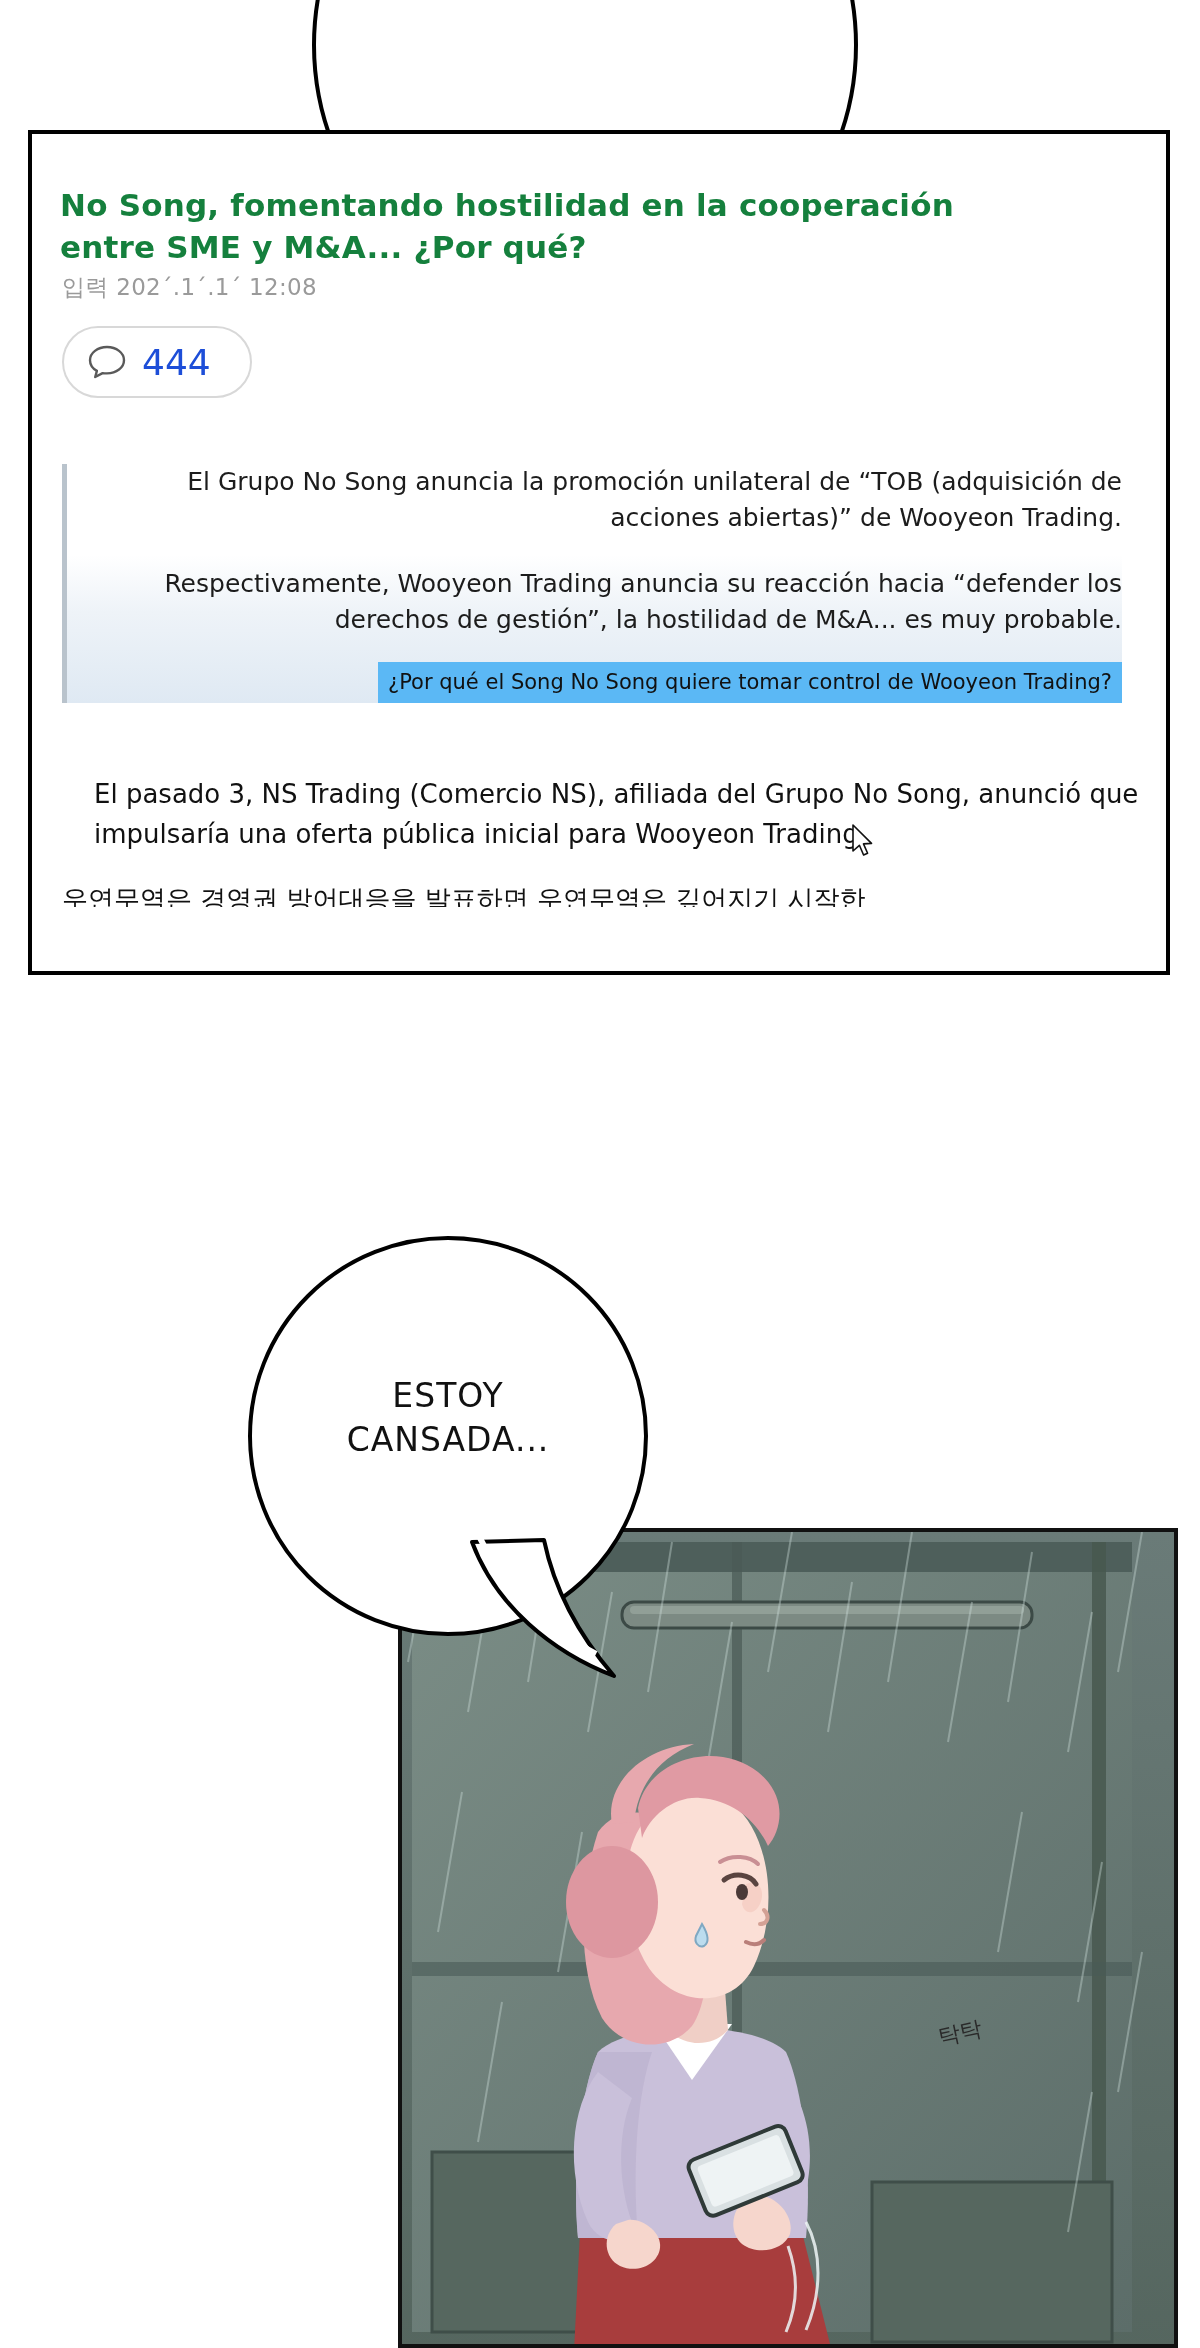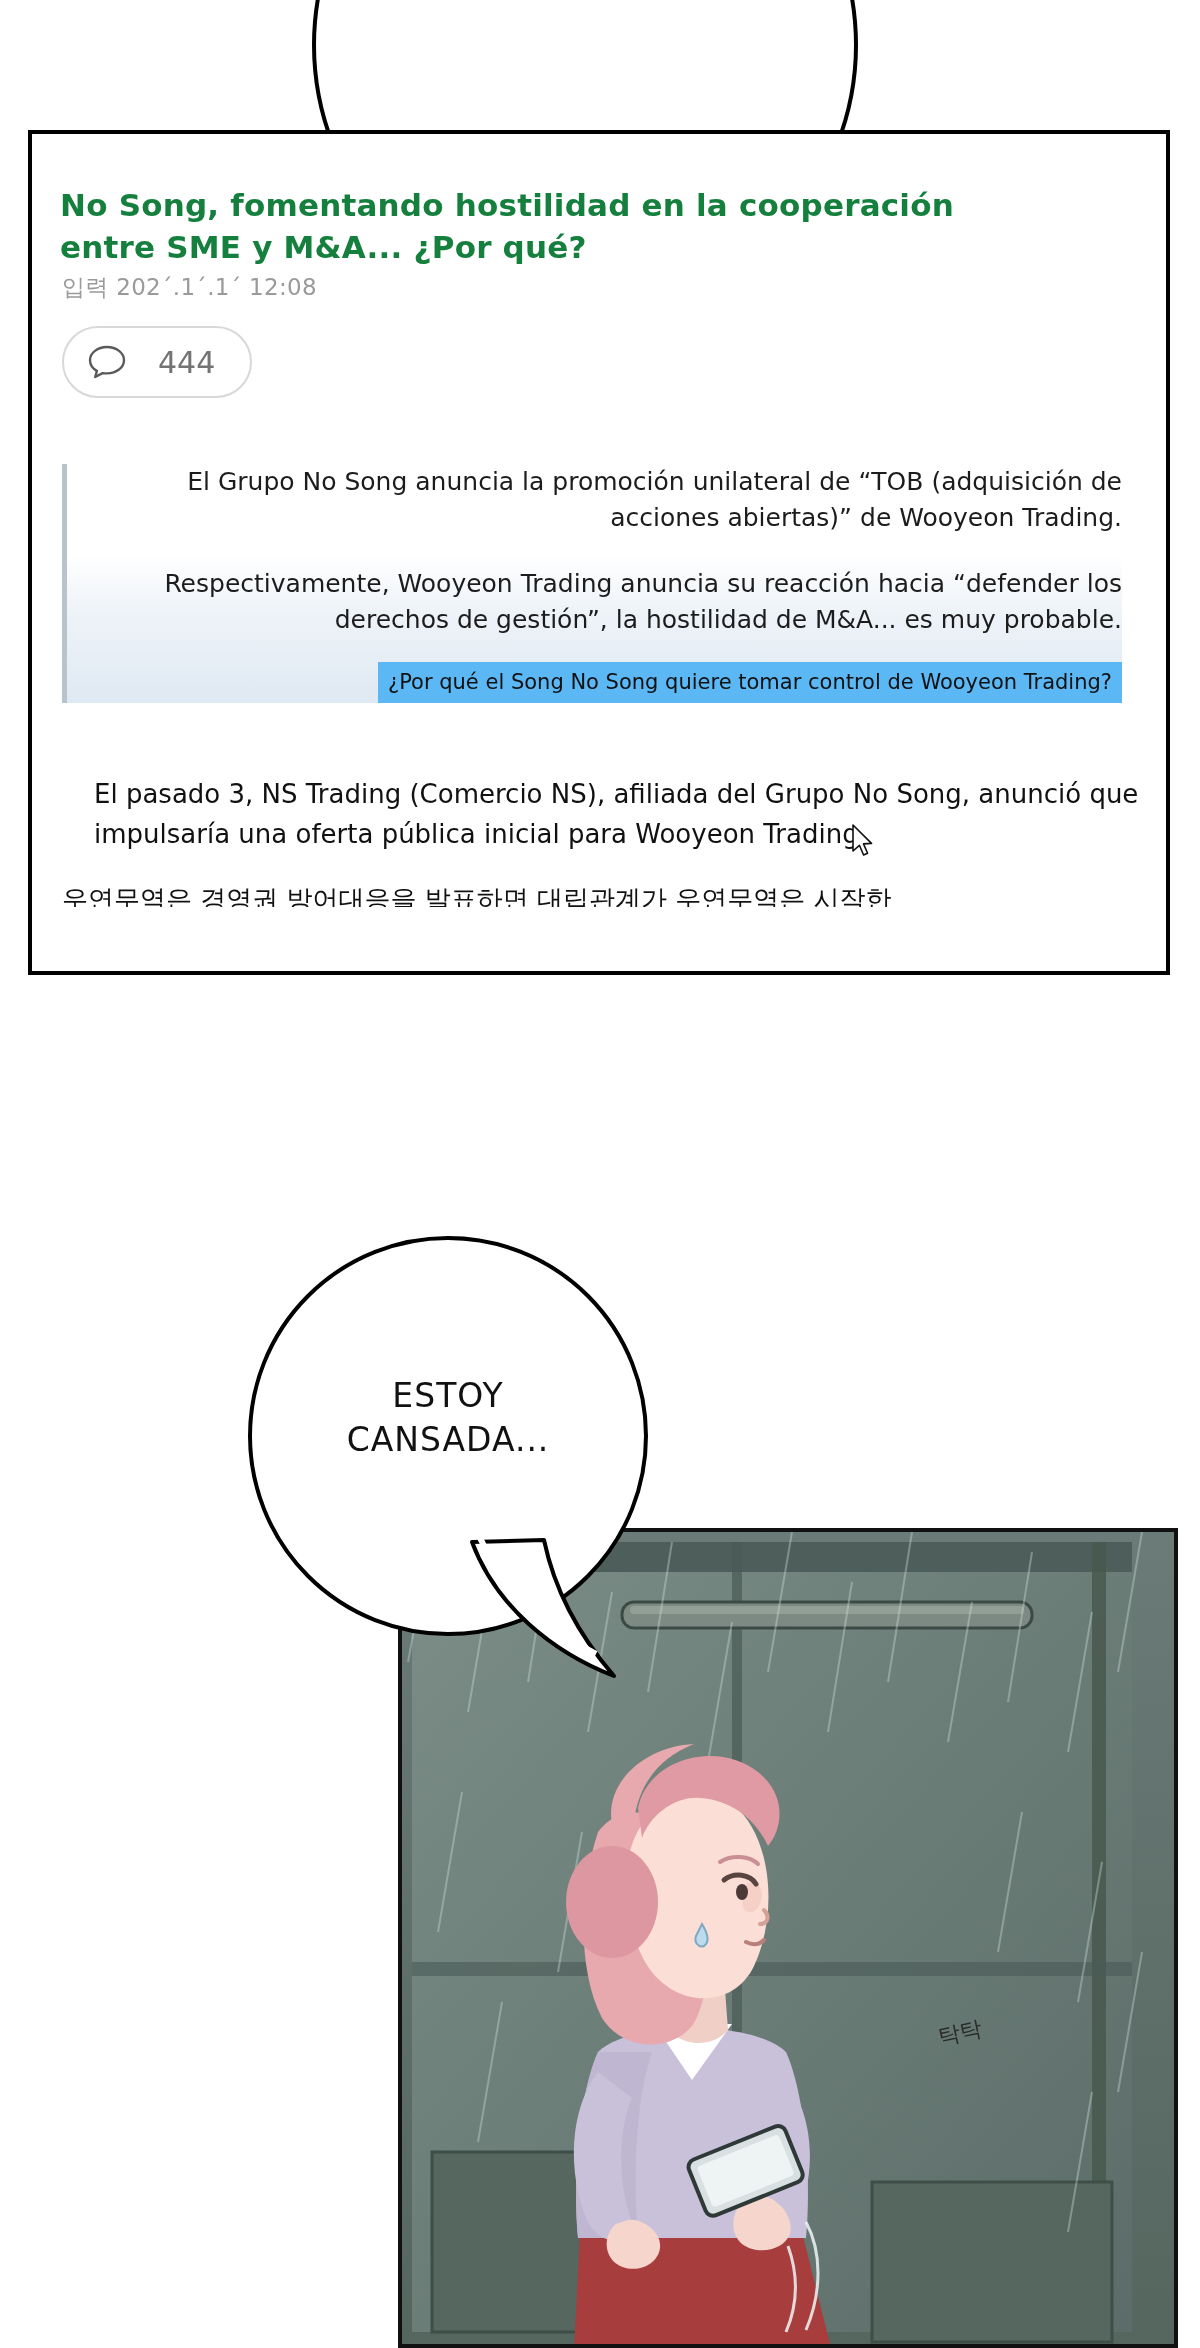--- a/index.html
+++ b/index.html
@@ -63,24 +63,23 @@
     border-radius: 40px;
     background: #ffffff;
     box-sizing: border-box;
     display: flex;
     align-items: center;
     gap: 16px;
     padding-left: 24px;
   }
   .comment-pill svg { display: block; }
   .comment-count {
-    font-size: 30px;
-    color: #737373;
+    font-size: 36px;
+    color: #1d4ed8;
     font-weight: 500;
-    margin-left: 16px;
   }
 
   .news-body {
     position: absolute;
     left: 30px;
     top: 330px;
     width: 1060px;
     padding-left: 26px;
     border-left: 5px solid #b9c3cc;
     box-sizing: border-box;
@@ -238,21 +237,21 @@
     </div>
 
     <div class="news-body">
       <p class="news-para">El Grupo No Song anuncia la promoción unilateral de “TOB (adquisición de acciones abiertas)” de Wooyeon Trading.</p>
       <p class="news-para">Respectivamente, Wooyeon Trading anuncia su reacción hacia “defender los derechos de gestión”, la hostilidad de M&amp;A... es muy probable.</p>
       <span class="news-highlight">¿Por qué el Song No Song quiere tomar control de Wooyeon Trading?</span>
     </div>
 
     <div class="news-para-lower">El pasado 3, NS Trading (Comercio NS), afiliada del Grupo No Song, anunció que impulsaría una oferta pública inicial para Wooyeon Trading.</div>
 
-    <div class="news-para-cut">우연무역은 경영권 방어대응을 발표하면 대립관계가 우연무역은 시작한</div>
+    <div class="news-para-cut">우연무역은 경영권 방어대응을 발표하면 우연무역은 깊어지기 시작한</div>
 
     <span id="cursor-arrow">
       <svg width="22" height="34" viewBox="0 0 22 34">
         <path d="M1 1 L1 27 L7.4 21.3 L11.6 31 L15.6 29.2 L11.5 19.9 L19.5 19.4 Z" fill="#ffffff" stroke="#111111" stroke-width="1.6" stroke-linejoin="round"></path>
       </svg>
     </span>
 
   </div>
 </div>
 

